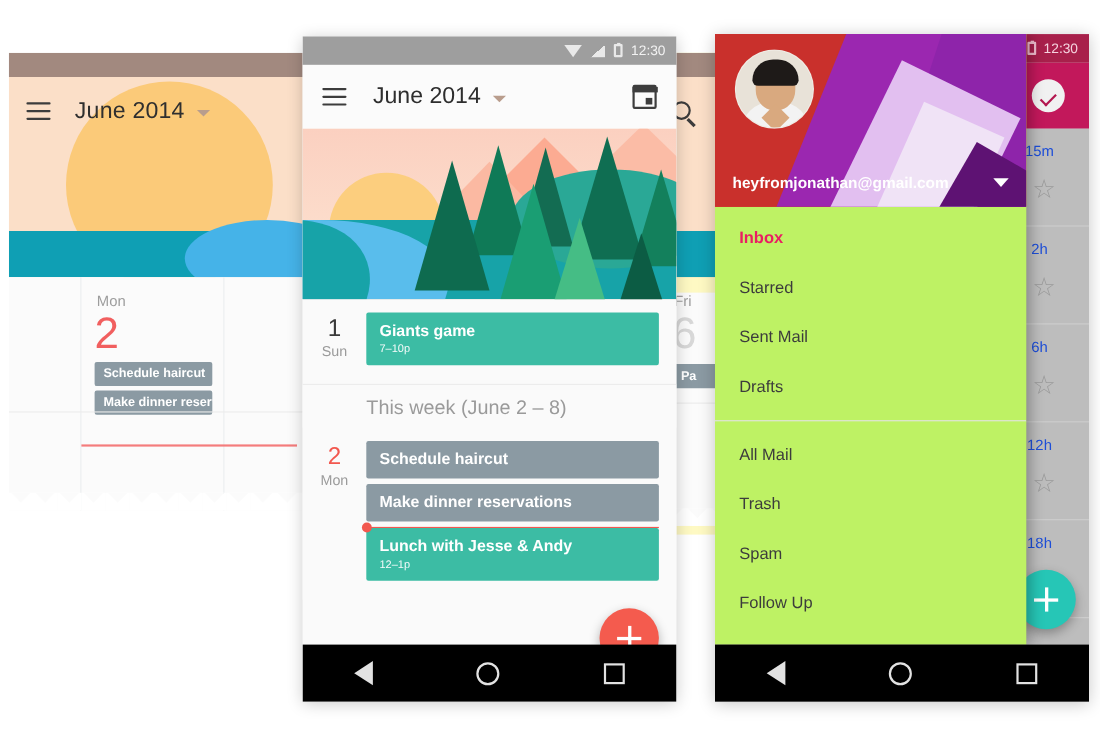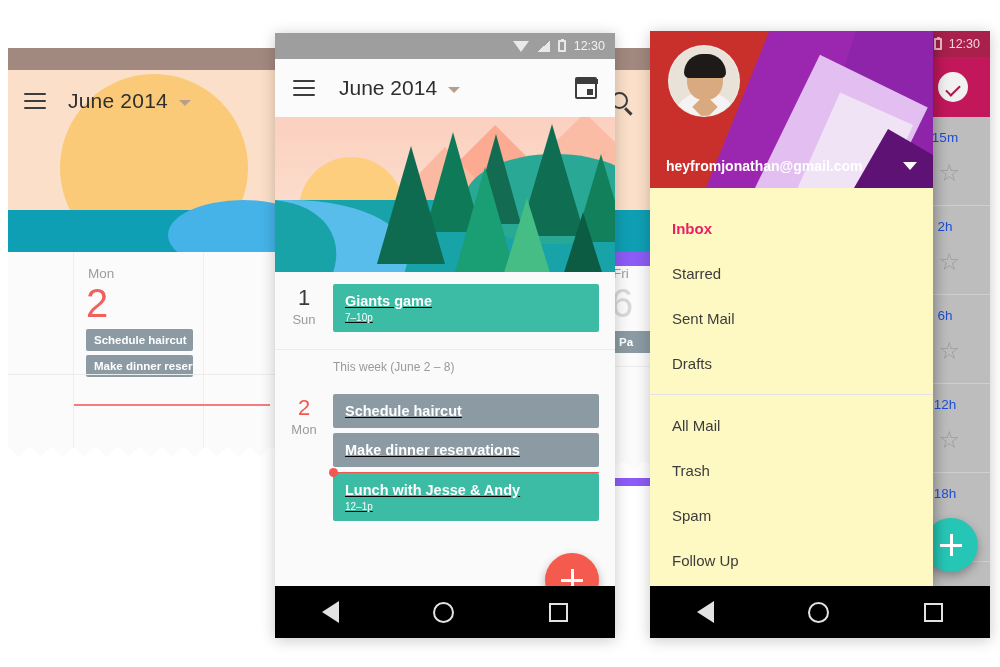--- a/index.html
+++ b/index.html
@@ -99,49 +99,49 @@
   .t7 { left:300px; bottom:30px; border-bottom:88px solid #13805c; border-left-width:26px;border-right-width:26px; }
   .t8 { left:286px; bottom:-10px; border-bottom:70px solid #0c5c44; border-left-width:22px;border-right-width:22px; }
 
   .agenda { background:#fafafa; }
   .a-row { display:flex; padding:12px 16px 12px 0; border-bottom:1px solid #ececec; }
   .a-row.nb { border-bottom:none; }
   .a-date { width:58px; text-align:center; padding-top:2px; flex:0 0 58px; }
   .a-d-num { font-size:22px; color:#3a3a3a; line-height:24px; }
   .a-d-num.red { color:#f2584f; }
   .a-d-dow { font-size:13px; color:#9b9b9b; margin-top:2px; }
-  .a-items { flex:1; position:relative;text-decoration:underline; }
+  .a-items { flex:1; position:relative; }
   .ev { border-radius:2px; padding:9px 12px; margin-bottom:5px; color:#fff; }
   .ev .ev-t { font-size:14.5px; font-weight:bold; }
   .ev .ev-s { font-size:10px; margin-top:3px; opacity:.95; }
   .ev.teal { background:#3cbca4; }
   .ev.gray { background:#8b9aa3; }
   .ev.orange { background:#fb8a65; position:relative; }
-  .weeklabel { font-size:12px; color:#9a9a9a; padding:10px 0 8px 58px; background:#fafafa; }
+  .weeklabel { font-size:18px; color:#9a9a9a; padding:10px 0 8px 58px; background:#fafafa; }
   .nowrow { position:relative; height:0; margin:3px 0 6px 0; }
   .nowrow .dot { position:absolute; left:-4px; top:-4px; width:9px;height:9px;border-radius:50%;background:#f2584f; }
   .nowrow .ln { position:absolute; left:0; right:0; top:0; border-top:1.5px solid #f2584f; }
   .avatar-sm { position:absolute; right:12px; top:14px; width:34px;height:34px;border-radius:50%;
                background:radial-gradient(circle at 50% 38%, #d8b07a 0 26%, #2b2420 27% 100%);
                border:2px solid rgba(255,255,255,.15); overflow:hidden; }
   .fab { position:absolute; width:54px;height:54px;border-radius:50%;background:#f45b4e;
          box-shadow:0 4px 10px rgba(0,0,0,.3); display:flex;align-items:center;justify-content:center; }
   .fab .pl { position:relative; width:22px;height:22px; }
   .fab .pl:before,.fab .pl:after{content:'';position:absolute;background:#fff;}
   .fab .pl:before{left:0;top:10px;width:22px;height:2.5px;}
   .fab .pl:after{left:10px;top:0;width:2.5px;height:22px;}
   .navbar { position:absolute; left:0;right:0;bottom:0;height:52px;background:#000;
             display:flex;align-items:center;justify-content:space-around; }
   .nv-back{width:0;height:0;border-top:11px solid transparent;border-bottom:11px solid transparent;
            border-right:17px solid #e2e2e2;}
   .nv-home{width:21px;height:21px;border:2.5px solid #e2e2e2;border-radius:50%;}
   .nv-rec{width:19px;height:19px;border:2.5px solid #e2e2e2;}
 
   
-  #peekLeft { left:600px; top:48px; width:56px; height:438px; background:#8b5cf6;
+  #peekLeft { left:600px; top:48px; width:56px; height:438px; background:#fef9c3;
               border-left:1px solid #ececec; overflow:hidden; }
   #peekLeft .pstrip { height:22px; background:#a2897f; }
   #peekLeft .phead { height:182px; background:#fbdfc8; position:relative; overflow:hidden; }
   #peekLeft .phead .pw { position:absolute;left:0;right:0;bottom:0;height:42px;background:#0f9fb4; }
   #peekLeft .srch { position:absolute; left:10px; top:22px; width:17px;height:17px;
                     border:2.5px solid #3c3c3c;border-radius:50%; }
   #peekLeft .srch:after{content:'';position:absolute;right:-7px;bottom:-5px;width:9px;height:2.5px;
                     background:#3c3c3c;transform:rotate(45deg);}
   #peekLeft .pdow { font-size:13.5px;color:#9d9d9d;margin:14px 0 0 12px; }
   #peekLeft .pnum { font-size:40px;line-height:44px;margin-left:10px;color:#d8d8d8;font-weight:300; }
@@ -170,21 +170,21 @@
                   font-size:13.5px; color:#1d4ed8; }
   .mrow .star { position:absolute; right:30px; top:44px; font-size:24px; color:#9a9a9a; line-height:24px; }
   .r-fab { position:absolute; right:12px; bottom:66px; width:54px;height:54px;border-radius:50%;
            background:#26c6b6; box-shadow:0 4px 10px rgba(0,0,0,.3);
            display:flex;align-items:center;justify-content:center; }
   .r-fab .pl{position:relative;width:22px;height:22px;}
   .r-fab .pl:before,.r-fab .pl:after{content:'';position:absolute;background:#fff;}
   .r-fab .pl:before{left:0;top:10px;width:22px;height:2.5px;}
   .r-fab .pl:after{left:10px;top:0;width:2.5px;height:22px;}
 
-  .drawer { position:absolute; left:0; top:0; width:283px; bottom:52px; background:#fef9c3;
+  .drawer { position:absolute; left:0; top:0; width:283px; bottom:52px; background:#bef264;
             box-shadow:3px 0 12px rgba(0,0,0,.3); overflow:hidden; }
   .dw-head { position:relative; height:157px; overflow:hidden; background:#d1343a; }
   .dw-head .sh { position:absolute; }
   .dw-head .s1 { inset:0; background:#e03c2d; }
   .dw-head .s2 { left:-20px; top:-30px; width:150px; height:240px; background:#c9302c; transform:rotate(12deg); }
   .dw-head .s3 { left:92px; top:-60px; width:230px; height:300px; background:#9b27b0; transform:rotate(22deg); }
   .dw-head .s4 { left:120px; top:40px; width:120px; height:200px; background:#e2bff0; transform:rotate(26deg); }
   .dw-head .s5 { left:150px; top:70px; width:80px; height:180px; background:#f0e3f6; transform:rotate(24deg); }
   .dw-head .s6 { left:176px; top:-10px; width:160px; height:230px; background:#8e24aa; transform:rotate(18deg); }
   .dw-head .s7 { left:200px; top:120px; width:120px; height:120px; background:#5e1273; transform:rotate(30deg); }
@@ -194,21 +194,21 @@
                      background:#d9a97f; }
   .dw-avatar .hair { position:absolute; left:15px; top:8px; width:42px;height:24px;
                      border-radius:22px 22px 6px 6px; background:#1e1a18; }
   .dw-avatar .shirt{ position:absolute; left:4px; bottom:-6px; width:64px;height:30px;
                      border-radius:30px 30px 0 0; background:#f3f3f3; }
   .dw-avatar .collar{position:absolute; left:27px; bottom:0; width:18px;height:18px;background:#d9a97f;
                      transform:rotate(45deg);}
   .dw-email { position:absolute; left:16px; bottom:14px; color:#fff; font-size:14px; font-weight:bold; }
   .dw-caret { position:absolute; right:16px; bottom:18px; width:0;height:0;
               border-left:7px solid transparent;border-right:7px solid transparent;border-top:8px solid #fff; }
-  .dw-list { padding-top:18px; }
+  .dw-list { padding-top:6px; }
   .dw-item { height:45px; display:flex; align-items:center; padding-left:22px;
              font-size:15px; color:#3c3c3c; }
   .dw-item.active { color:#e91e63; font-weight:bold; }
   .dw-div { height:1px; background:#e3e3e3; margin:8px 0; }
 </style>
 </head>
 <body>
 
 <div class="stage">
 

